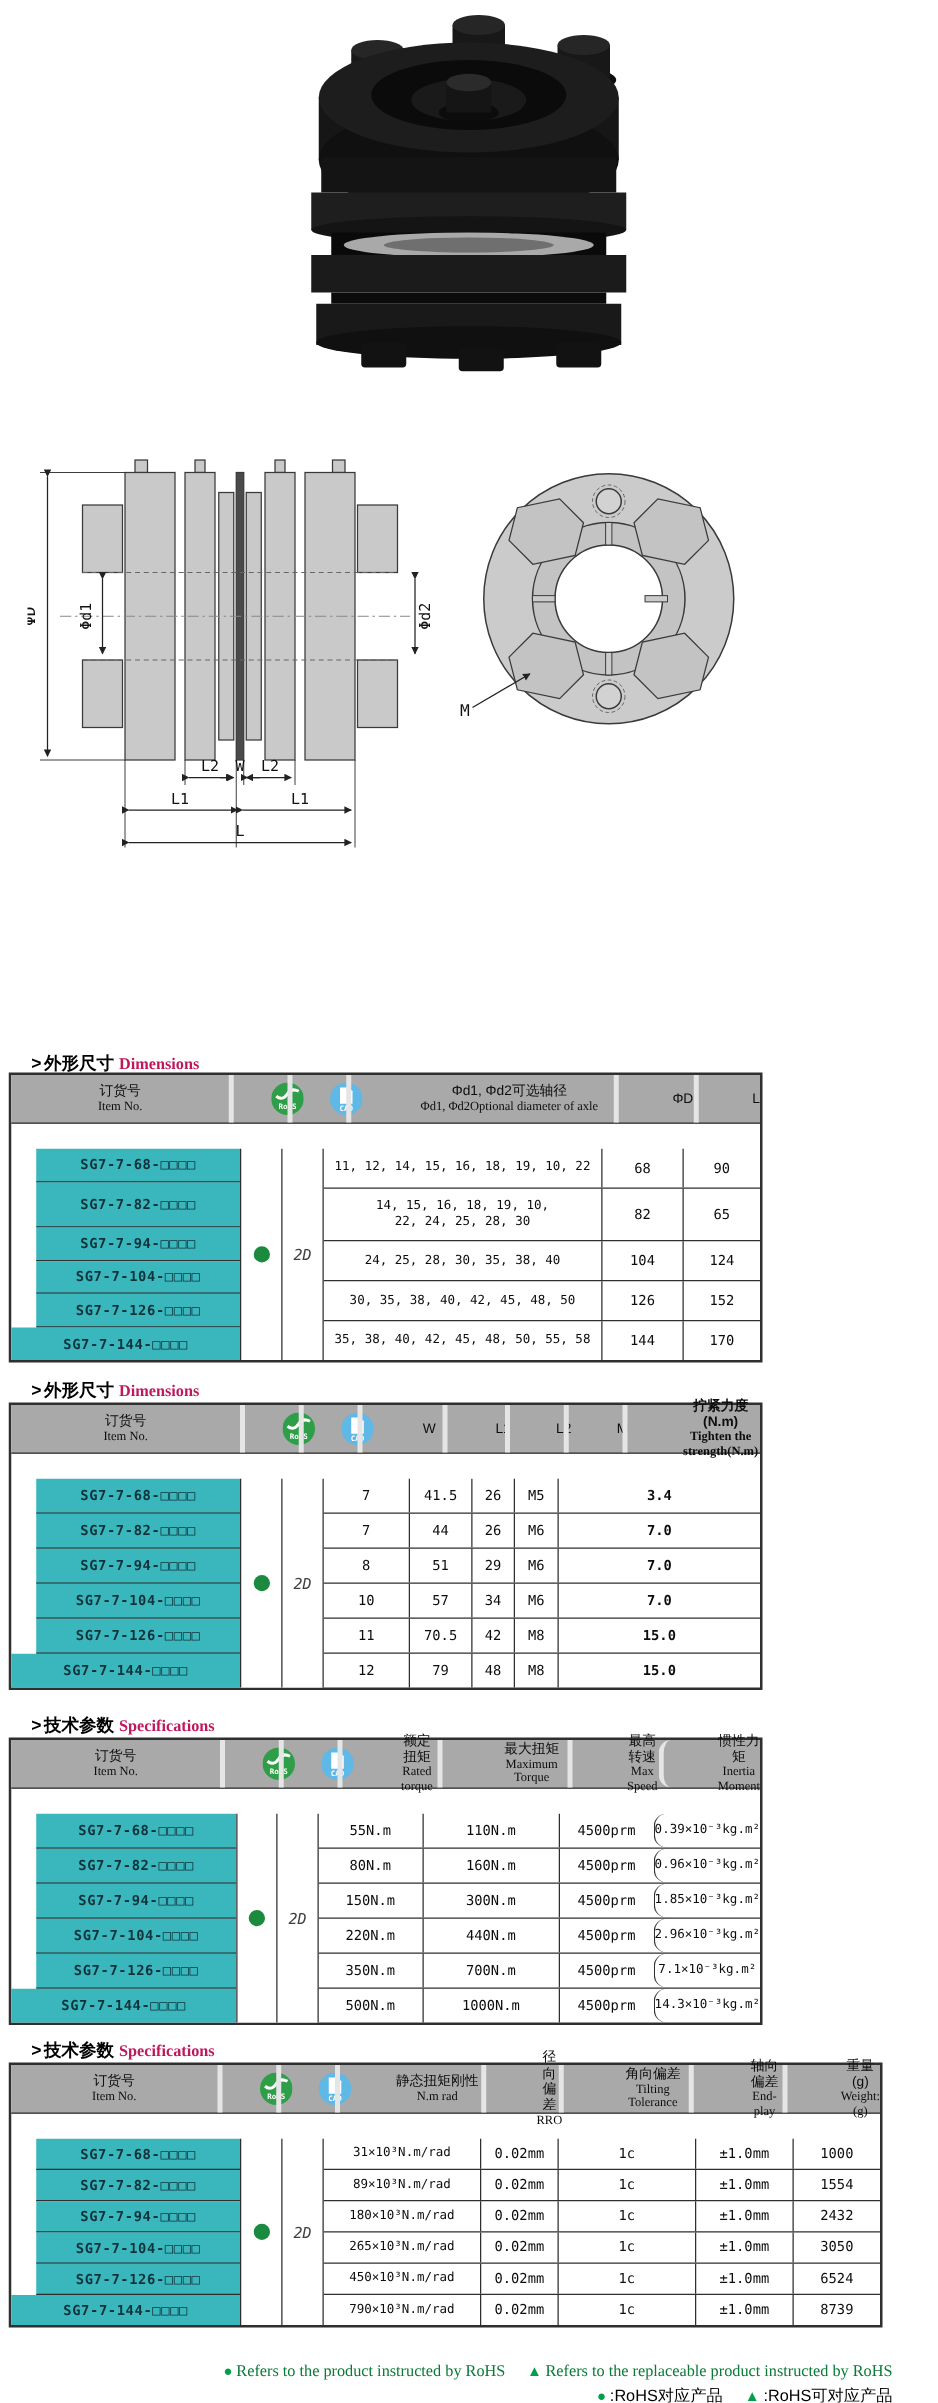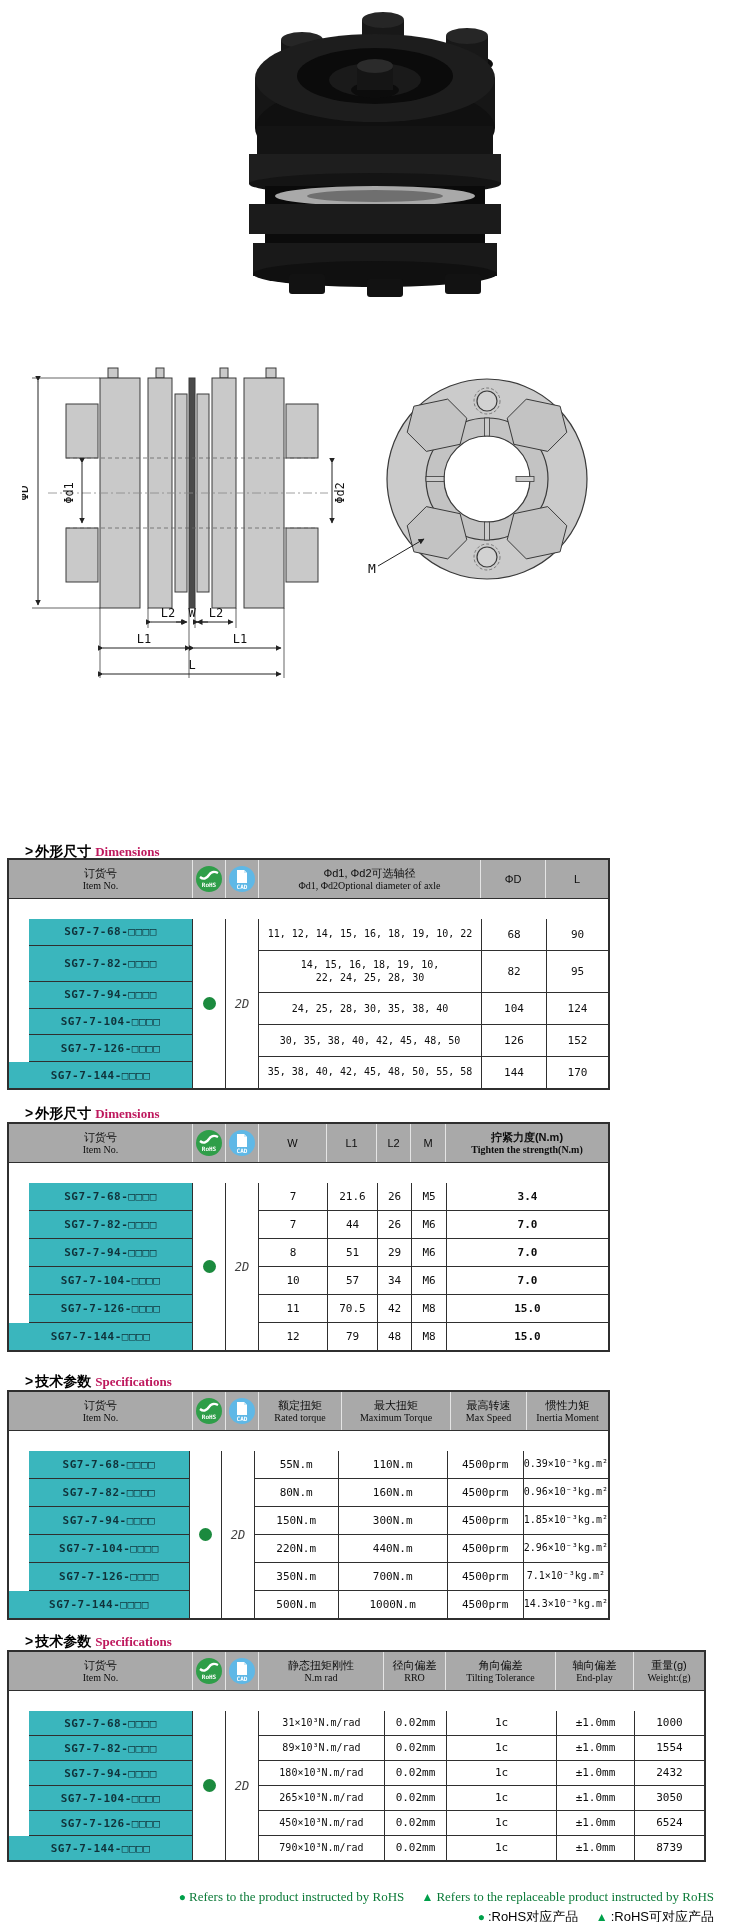--- a/index.html
+++ b/index.html
@@ -15,21 +15,21 @@
   
   .spec-table{position:absolute;left:7px;border:2px solid #2f2f2f;background:#fff;
               display:flex;flex-direction:column;box-sizing:border-box;gap:20px;}
   .t1,.t2,.t3{width:603px;}
   .t4{width:699px;}
 
   .thead{display:flex;flex-direction:row;height:38px;background:#a9a9a9;
          border-bottom:1px solid #2f2f2f;flex:none;}
   .th{display:flex;flex-direction:column;align-items:center;justify-content:center;
       box-sizing:border-box;line-height:1.15;text-align:center;}
-  .th + .th{border-left:1px solid #e5e5e5;}
+  .th + .th{border-left:4px solid #e5e5e5;padding-left:43px;}
   .h1{font-size:11px;color:#0d0d0d;}
   .h2{font-size:10px;color:#0d0d0d;font-family:"Liberation Serif",serif;}
 
   .tbody{display:flex;flex-direction:row;flex:1;}
   .item-w{width:183px;}
   .icon-w{width:33px;}
 
   .item-col{width:183px;display:flex;flex-direction:column;box-sizing:border-box;}
   .item-cell{flex:1;background:#3ab6bd;display:flex;align-items:center;justify-content:center;
              font-family:"DejaVu Sans Mono",monospace;font-size:11px;font-weight:bold;color:#10323a;
@@ -45,21 +45,21 @@
   .drow{flex:1;display:flex;flex-direction:row;}
   .drow + .drow{border-top:1px solid #2f2f2f;}
   .dc{display:flex;align-items:center;justify-content:center;box-sizing:border-box;
       font-family:"DejaVu Sans Mono",monospace;font-size:11px;color:#0d0d0d;text-align:center;
       white-space:pre-line;line-height:1.25;}
   .dc + .dc{border-left:1px solid #2f2f2f;}
 
   
   .t1 .c0{width:222px;} .t1 .c1{width:65px;} .t1 .c2{flex:1;}
   .t2 .c0{width:68px;}  .t2 .c1{width:50px;} .t2 .c2{width:34px;} .t2 .c3{width:35px;} .t2 .c4{flex:1;font-weight:bold;}
-  .t3 .c0{width:83px;}  .t3 .c1{width:109px;}.t3 .c2{width:76px;} .t3 .c3{flex:1;}
+  .t3 .c0{width:83px;}  .t3 .c1{width:109px;}.t3 .c2{width:76px;} .t3 .c3{flex:1;border-radius:10px;}
   .t4 .c0{width:125px;} .t4 .c1{width:62px;} .t4 .c2{width:110px;}.t4 .c3{width:78px;} .t4 .c4{flex:1;}
 
   .t1 .dc.c0{font-size:10px;}
   .t3 .dc.c3{font-size:10px;}
   .t4 .dc.c0{font-size:10px;}
 
   .t1 .item-cell:nth-child(2),.t1 .drow:nth-child(2){flex:1.35;}
 
   
   .footer-line{position:absolute;right:36px;white-space:nowrap;}
@@ -284,21 +284,21 @@
     <div class="data-grid">
       <div class="drow">
           <div class="dc c0">11, 12, 14, 15, 16, 18, 19, 10, 22</div>
           <div class="dc c1">68</div>
           <div class="dc c2">90</div>
         </div>
       <div class="drow">
           <div class="dc c0">14, 15, 16, 18, 19, 10,
 22, 24, 25, 28, 30</div>
           <div class="dc c1">82</div>
-          <div class="dc c2">95</div>
+          <div class="dc c2">65</div>
         </div>
       <div class="drow">
           <div class="dc c0">24, 25, 28, 30, 35, 38, 40</div>
           <div class="dc c1">104</div>
           <div class="dc c2">124</div>
         </div>
       <div class="drow">
           <div class="dc c0">30, 35, 38, 40, 42, 45, 48, 50</div>
           <div class="dc c1">126</div>
           <div class="dc c2">152</div>
@@ -365,21 +365,21 @@
     </div>
     <div class="rohs-col">
         <span class="green-dot"></span>
       </div>
     <div class="cad-col">
         <span>2D</span>
       </div>
     <div class="data-grid">
       <div class="drow">
           <div class="dc c0">7</div>
-          <div class="dc c1">21.6</div>
+          <div class="dc c1">41.5</div>
           <div class="dc c2">26</div>
           <div class="dc c3">M5</div>
           <div class="dc c4">3.4</div>
         </div>
       <div class="drow">
           <div class="dc c0">7</div>
           <div class="dc c1">44</div>
           <div class="dc c2">26</div>
           <div class="dc c3">M6</div>
           <div class="dc c4">7.0</div>

